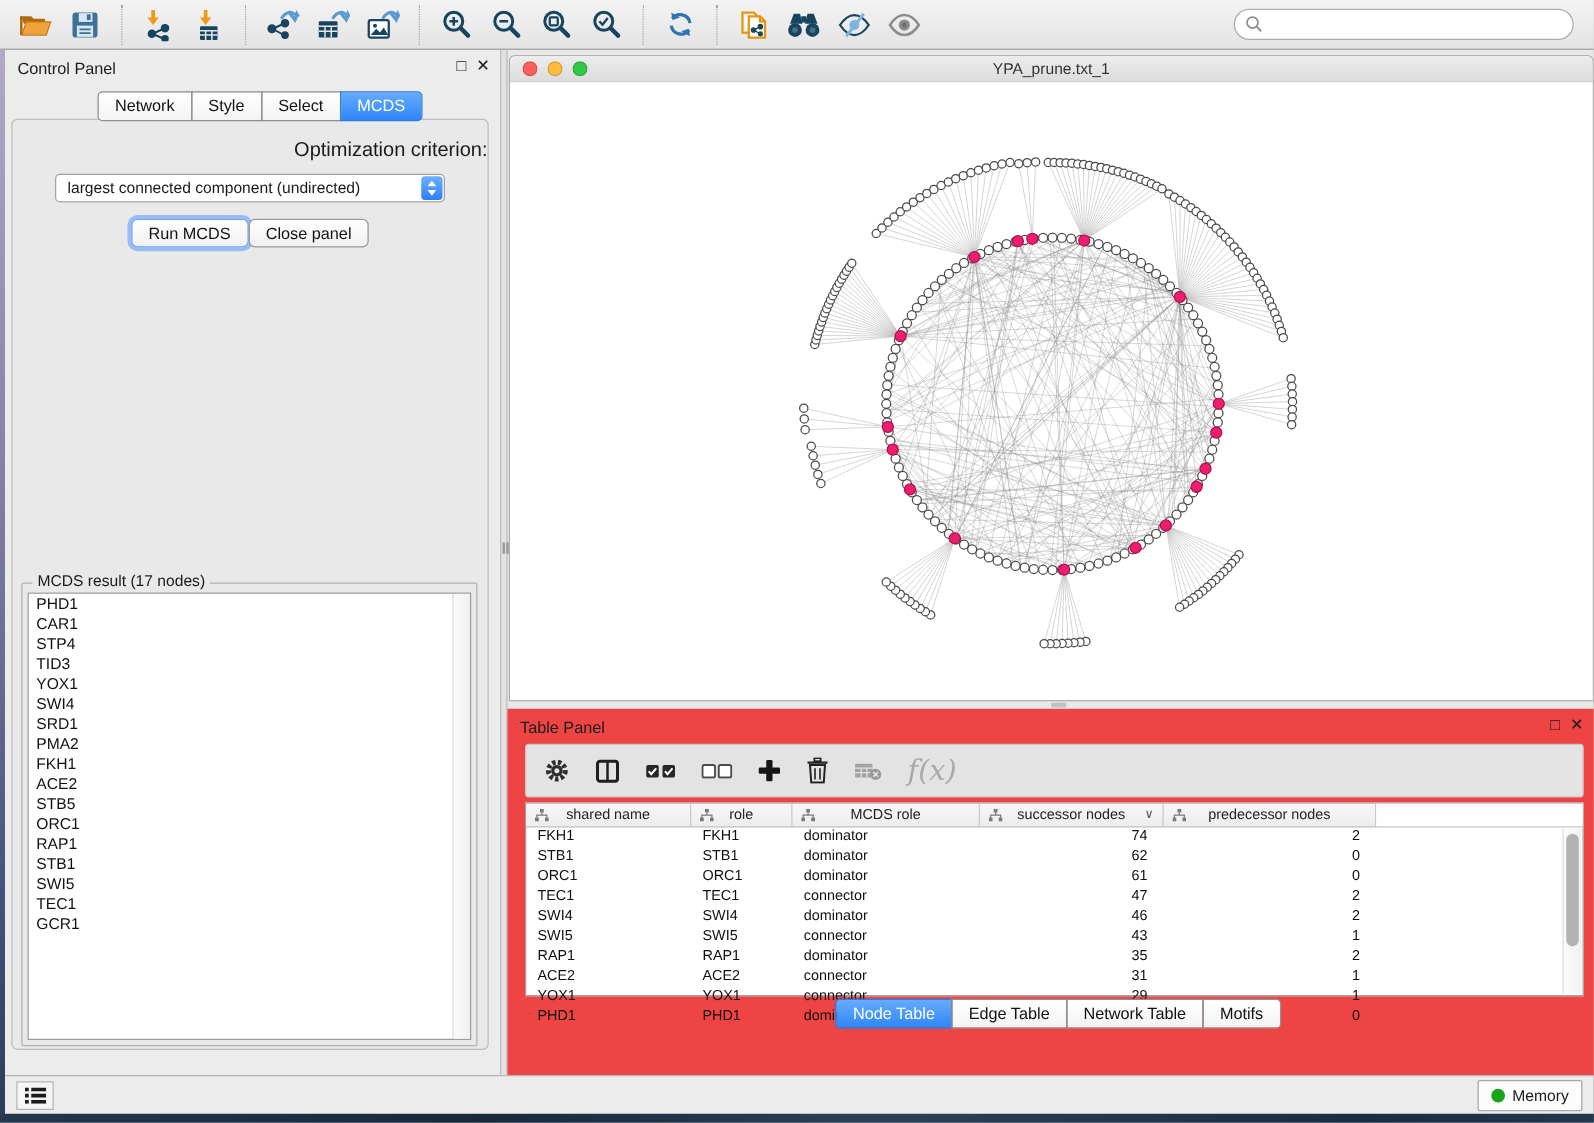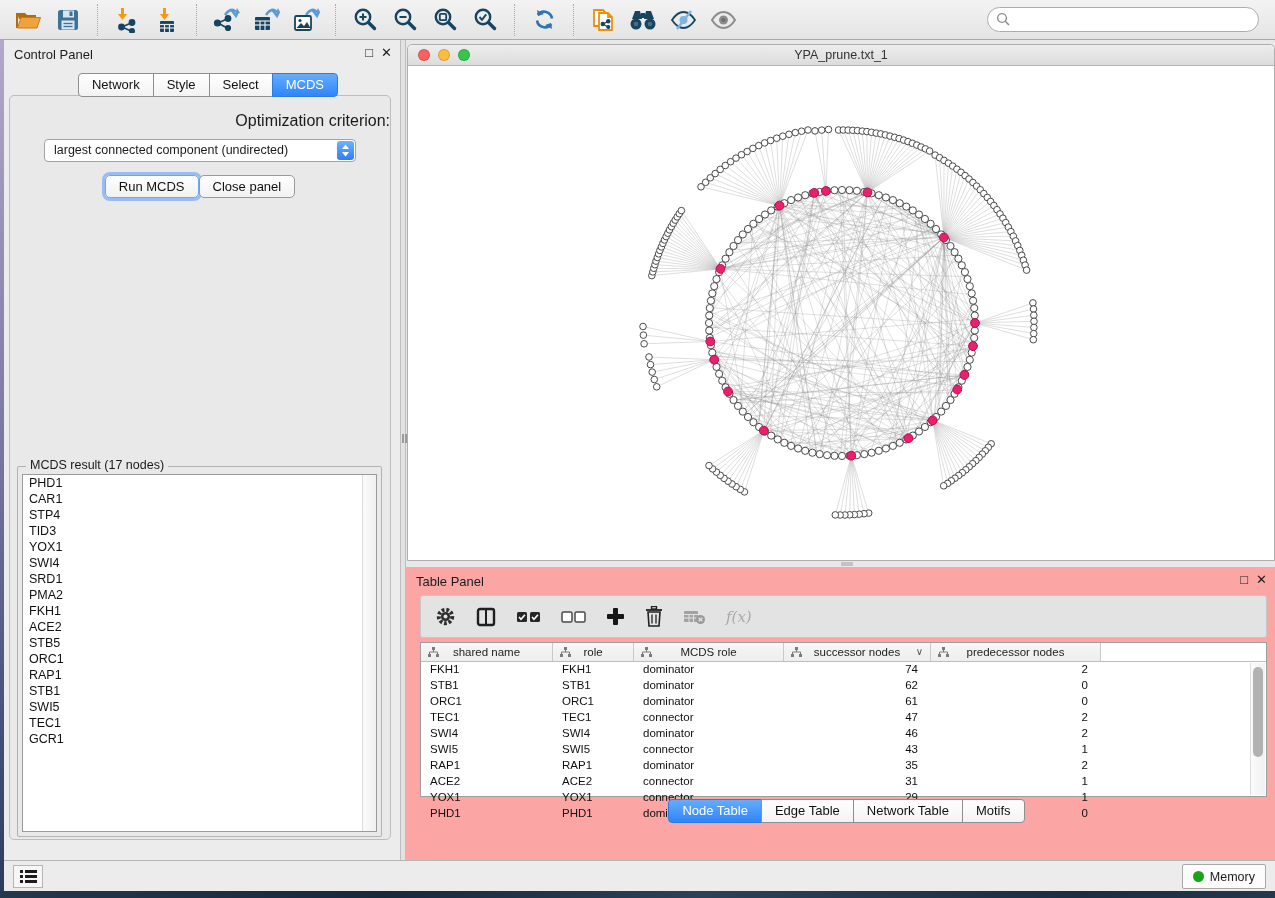--- a/index.html
+++ b/index.html
@@ -78,26 +78,26 @@
   .net-titlebar { position:relative; height:21px; border-radius:5px 5px 0 0;
     background:linear-gradient(#ededed,#dcdcdc); border-bottom:1px solid #b6b6b6;
     display:flex; align-items:center; justify-content:center; }
   .net-title { font-size:12.5px; color:#333; }
   .traffic { position:absolute; left:10px; top:4px; display:flex; gap:8px; }
   .light { width:12px; height:12px; border-radius:50%; border:1px solid rgba(0,0,0,.15); }
   .net-canvas { position:absolute; left:0; top:21px; width:866px; height:494px; background:#fff; overflow:hidden; }
   .h-splitter { position:absolute; left:1px; top:521px; width:868px; height:6px; }
   .h-splitter .grip { position:absolute; left:50%; top:1px; width:12px; height:4px; background:#c2c2c2; border-radius:1px; }
   
-  .table-panel { position:absolute; left:0px; top:527px; width:869px; height:293px; background:#fca5a5; }
+  .table-panel { position:absolute; left:0px; top:527px; width:869px; height:293px; background:#ef4444; }
   .tp-toolbar { position:absolute; left:14px; right:8px; top:28px; height:43px;
     background:#e3e3e3; border:1px solid #c7c7c7; border-radius:3px;
     display:flex; align-items:center; gap:20px; padding:0 14px; }
   .tp-icon { display:flex; align-items:center; justify-content:center; height:28px; }
-  .fx-label { font-family:"DejaVu Serif","Liberation Serif",serif; font-style:italic; font-size:15px; color:#a9a9a9; }
+  .fx-label { font-family:"DejaVu Serif","Liberation Serif",serif; font-style:italic; font-size:23px; color:#a9a9a9; }
   .grid-box { position:absolute; left:14px; right:8px; top:75px; bottom:63px; background:#fff; border:1px solid #9e9e9e; }
   .grid-header { display:flex; height:19px; background:linear-gradient(#f7f7f7,#ededed); border-bottom:1px solid #bdbdbd; }
   .gh-cell { position:relative; border-right:1px solid #c9c9c9; font-size:11.5px; color:#222;
     display:flex; align-items:center; justify-content:center; }
   .gh-cell .attr-ic { position:absolute; left:7px; top:4px; }
   .gh-cell .sort-chevron { position:absolute; right:7px; top:3px; font-size:10px; color:#555; }
   .grid-row { display:flex; height:16px; }
   .gr-cell { font-size:11.5px; color:#101010; padding:1px 4px 0 9px; white-space:nowrap; overflow:hidden; }
   .gr-cell.num { text-align:right; padding-right:13px; }
   .grid-scroll { position:absolute; right:1px; top:20px; width:15px; bottom:1px;

